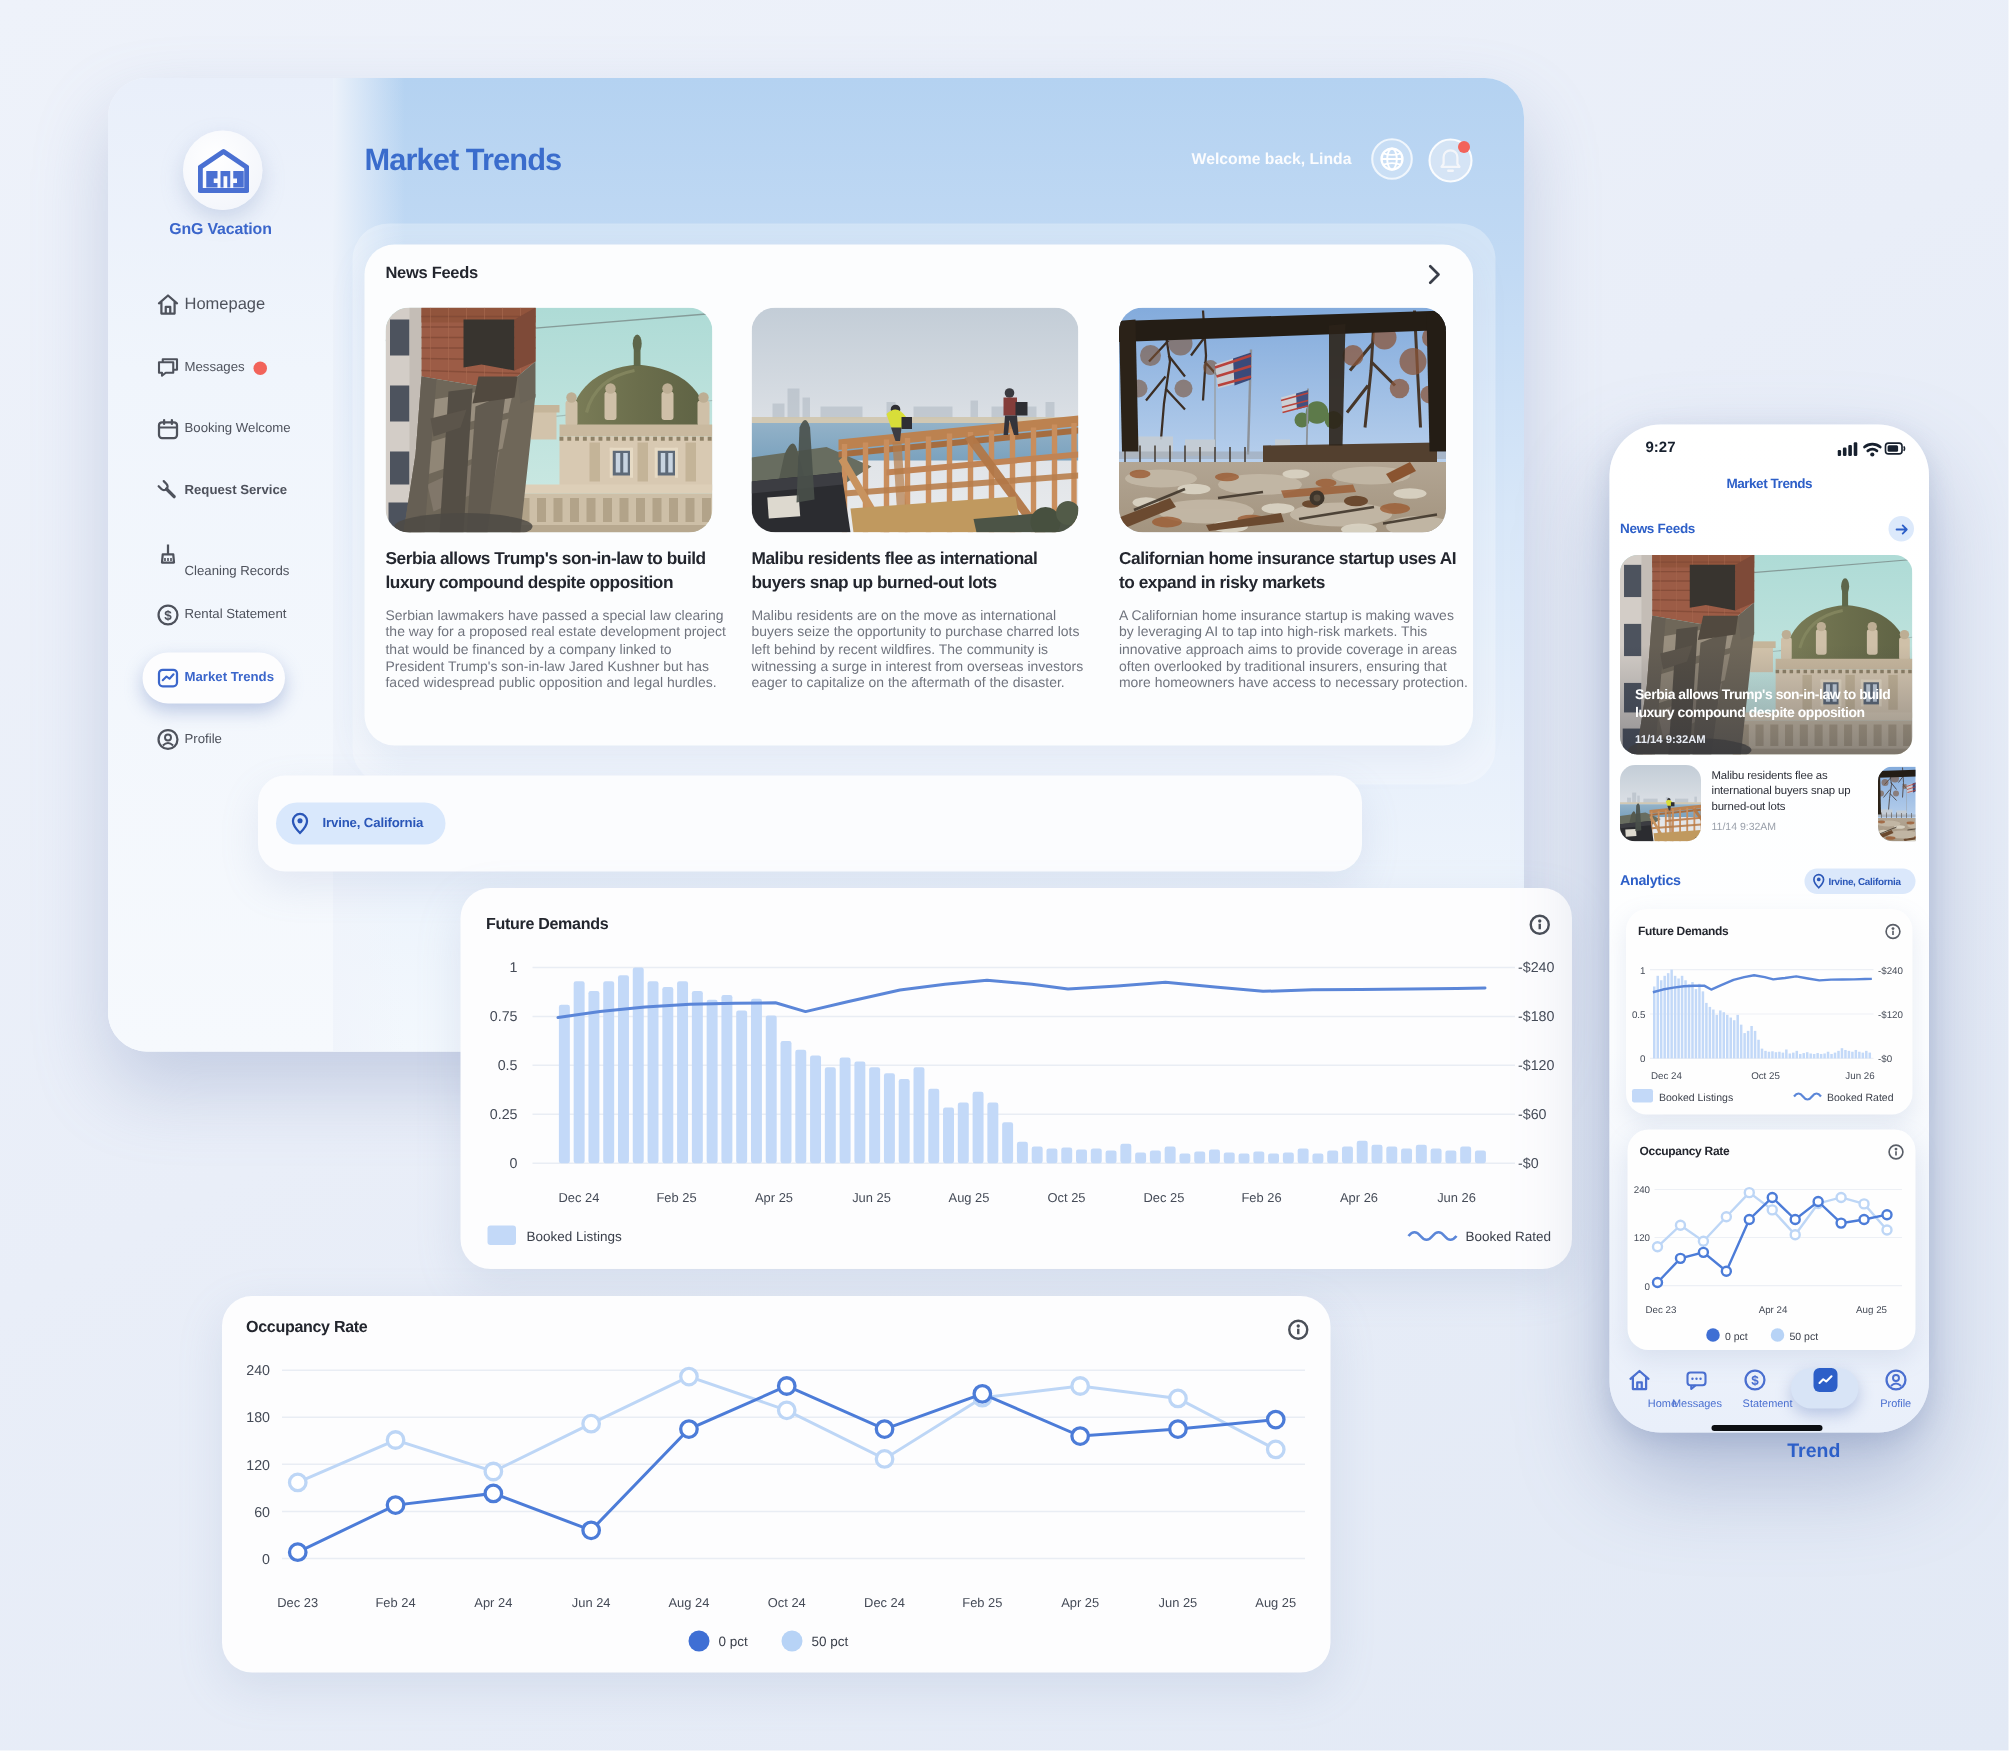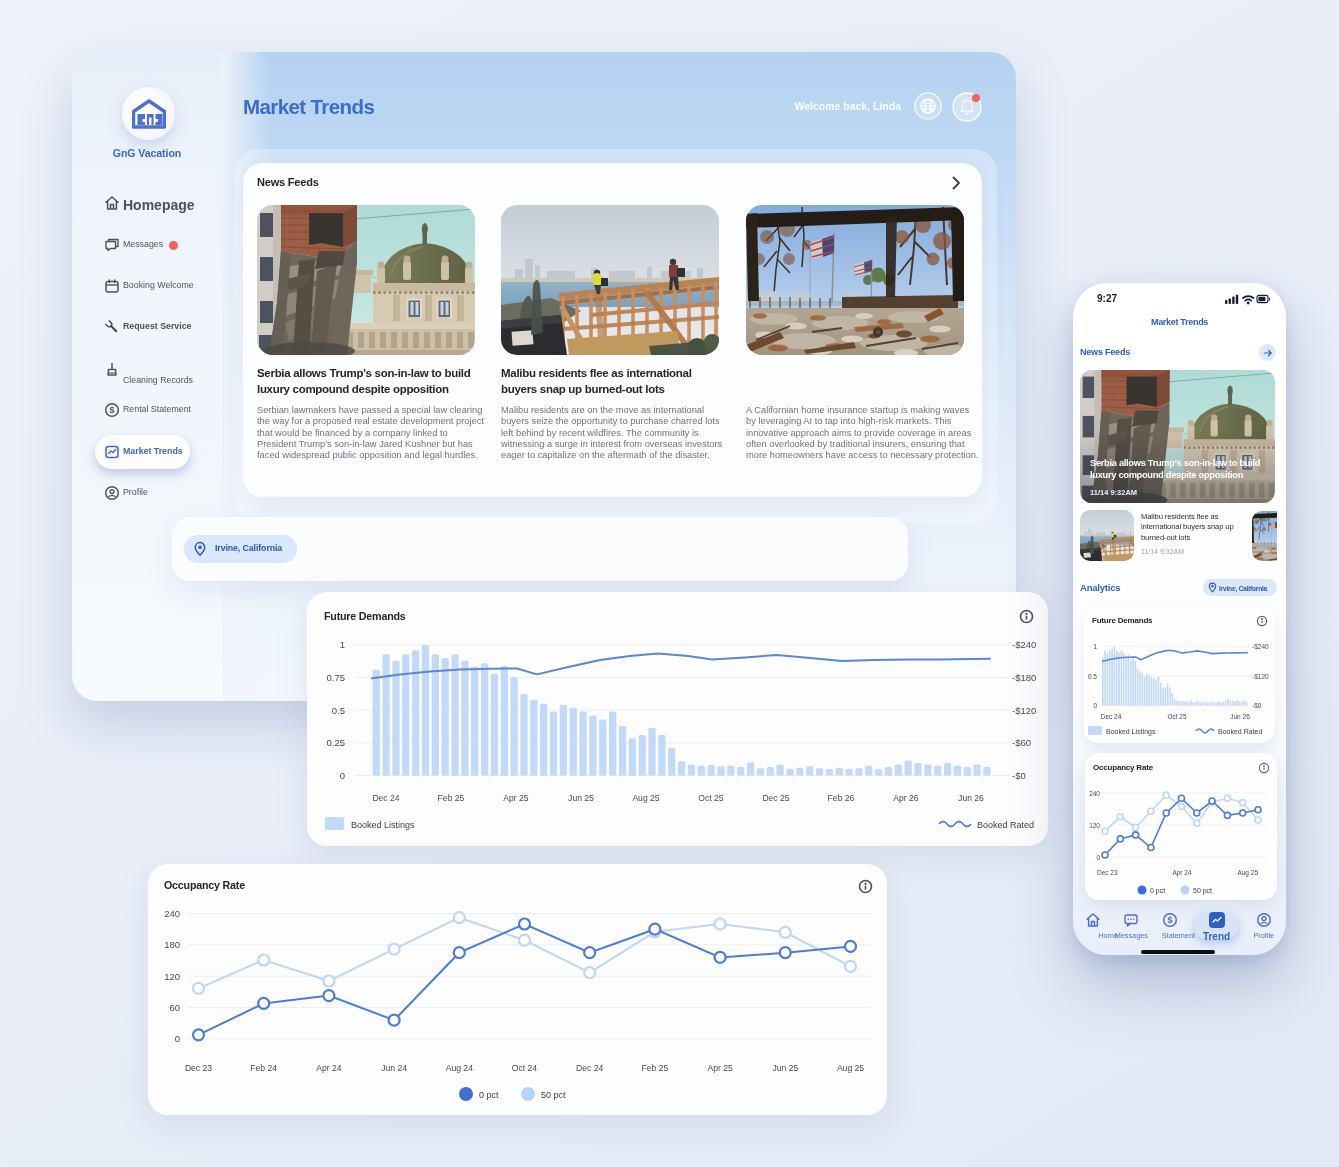--- a/index.html
+++ b/index.html
@@ -18,21 +18,21 @@
 <g fill="#4a70d2">
 <path d="M5.5 15 L13 15 L13 20 L10.5 20 L10.5 23 L13 23 L13 26 L5.5 26 Z"></path>
 <path d="M15 15 L21.5 15 L21.5 26 L19.5 26 L19.5 18.5 L17 18.5 L17 26 L15 26 Z"></path>
 <path d="M23.5 15 L30.5 15 L30.5 26 L23.5 26 L23.5 23 L26 23 L26 20 L23.5 20 Z"></path>
 </g>
 </svg>
     <div class="abs" style="left:0;top:95px;width:150px;text-align:center;font-size:10.6px;font-weight:bold;color:#3b66cb;letter-spacing:-0.1px">GnG Vacation</div>
     <div class="abs" style="left:31px;top:142px"><svg width="18" height="18" viewBox="0 0 18 18">
         <path d="M3 8.2 L9 3 L15 8.2 M4.6 7 L4.6 15 L13.4 15 L13.4 7 M7.5 15 L7.5 10.5 L10.5 10.5 L10.5 15" fill="none" stroke="#4e525c" stroke-width="1.5" stroke-linecap="round" stroke-linejoin="round"></path>
       </svg></div>
-    <div class="abs" style="left:51px;top:145px;font-size:14px;font-weight:bold;color:#4e525c;white-space:nowrap">Homepage</div>
+    <div class="abs" style="left:51px;top:145px;font-size:11px;font-weight:normal;color:#4e525c;white-space:nowrap">Homepage</div>
     <div class="abs" style="left:31px;top:184px"><svg width="18" height="18" viewBox="0 0 18 18">
         <path d="M5.5 5.5 L5.5 3.5 L15 3.5 L15 10.5 L12.5 10.5 M12.5 5.5 L3 5.5 L3 12.5 L5 12.5 L5 14.5 L7.5 12.5 L12.5 12.5 Z" fill="none" stroke="#4e525c" stroke-width="1.4" stroke-linejoin="round"></path>
       </svg></div>
     <div class="abs" style="left:51px;top:187px;font-size:8.8px;font-weight:normal;color:#4e525c;white-space:nowrap">Messages</div>
     <div class="abs" style="left:97px;top:188.5px;width:9px;height:9px;border-radius:50%;background:#f2635a"></div>
     <div class="abs" style="left:31px;top:225px"><svg width="18" height="18" viewBox="0 0 18 18">
         <rect x="3" y="4.5" width="12" height="10.5" rx="2" fill="none" stroke="#4e525c" stroke-width="1.5"></rect>
         <line x1="3" y1="8" x2="15" y2="8" stroke="#4e525c" stroke-width="1.4"></line>
         <line x1="6.4" y1="3" x2="6.4" y2="5.6" stroke="#4e525c" stroke-width="1.5" stroke-linecap="round"></line>
         <line x1="11.6" y1="3" x2="11.6" y2="5.6" stroke="#4e525c" stroke-width="1.5" stroke-linecap="round"></line>
@@ -417,20 +417,21 @@
 <path d="M0 9 L218 2 L218 15 L0 23 Z" fill="#241d15"></path>
 <path d="M0 9 L11 8 L13 96 L2 96 Z" fill="#2b2218"></path>
 <path d="M140 12 L151 11 L149 92 L140 92 Z" fill="#2b2218" opacity="0.9"></path>
 <path d="M205 4 L218 3 L218 96 L207 96 Z" fill="#241d15"></path>
 </svg>
       </div>
       <div class="abs" style="left:14px;top:202px;font-size:11.5px;line-height:16px;font-weight:bold;color:#23262e;letter-spacing:-0.3px;white-space:nowrap">Serbia allows Trump's son-in-law to build<br>luxury compound despite opposition</div>
       <div class="abs" style="left:14px;top:242px;font-size:9.3px;line-height:11.3px;color:#70747e;white-space:nowrap">Serbian lawmakers have passed a special law clearing<br>the way for a proposed real estate development project<br>that would be financed by a company linked to<br>President Trump's son-in-law Jared Kushner but has<br>faced widespread public opposition and legal hurdles.</div>
       <div class="abs" style="left:258px;top:202px;font-size:11.5px;line-height:16px;font-weight:bold;color:#23262e;letter-spacing:-0.3px;white-space:nowrap">Malibu residents flee as international<br>buyers snap up burned-out lots</div>
       <div class="abs" style="left:258px;top:242px;font-size:9.3px;line-height:11.3px;color:#70747e;white-space:nowrap">Malibu residents are on the move as international<br>buyers seize the opportunity to purchase charred lots<br>left behind by recent wildfires. The community is<br>witnessing a surge in interest from overseas investors<br>eager to capitalize on the aftermath of the disaster.</div>
+      <div class="abs" style="left:503px;top:202px;font-size:11.5px;line-height:16px;font-weight:bold;color:#23262e;letter-spacing:-0.3px;white-space:nowrap">Californian home insurance startup uses AI<br>to expand in risky markets</div>
       <div class="abs" style="left:503px;top:242px;font-size:9.3px;line-height:11.3px;color:#70747e;white-space:nowrap">A Californian home insurance startup is making waves<br>by leveraging AI to tap into high-risk markets. This<br>innovative approach aims to provide coverage in areas<br>often overlooked by traditional insurers, ensuring that<br>more homeowners have access to necessary protection.</div>
     </div>
   </div>
 <div class="abs" style="left:172px;top:517px;width:736px;height:64px;border-radius:18px;background:#fbfcfe;box-shadow:0 10px 26px rgba(130,150,190,0.16)">
     <div class="abs" style="left:12px;top:18px;width:113px;height:28px;border-radius:14px;background:#d9e8fc"></div>
     <svg class="abs" style="left:20px;top:24px" width="16" height="16" viewBox="0 0 16 16">
 <path d="M8 1.6 a4.7 4.7 0 0 1 4.7 4.7 c0 3.4 -4.7 8 -4.7 8 s-4.7 -4.6 -4.7 -8 A4.7 4.7 0 0 1 8 1.6 Z" fill="none" stroke="#2a56b8" stroke-width="1.5"></path>
 <circle cx="8" cy="6.2" r="1.7" fill="#2a56b8"></circle>
 </svg>
     <div class="abs" style="left:43px;top:26px;font-size:8.8px;font-weight:bold;color:#2a56b8;letter-spacing:-0.1px">Irvine, California</div>
@@ -1116,20 +1117,20 @@
     <div class="abs" style="left:88px;top:628px"><svg width="18" height="18" viewBox="0 0 18 18">
         <circle cx="9" cy="9" r="6.3" fill="none" stroke="#4a6fd0" stroke-width="1.5"></circle>
         <text x="9" y="12.3" text-anchor="middle" font-size="9" font-weight="bold" fill="#4a6fd0" font-family="Liberation Sans">$</text>
       </svg></div>
     <div class="abs" style="left:72px;top:648px;width:50px;text-align:right;font-size:7.3px;font-weight:normal;color:#4a6fd0">Statement</div>
     <div class="abs" style="left:135.5px;top:629px;width:16px;height:16px;border-radius:4px;background:#2d5fc8"></div>
     <svg class="abs" style="left:137.5px;top:631px" width="12" height="12" viewBox="0 0 12 12">
       <path d="M2 8 L4.5 5.5 L6.5 7 L10 3.5" fill="none" stroke="#fff" stroke-width="1.4" stroke-linecap="round" stroke-linejoin="round"></path>
       <rect x="1.5" y="1.5" width="9" height="9" rx="1.5" fill="none" stroke="#fff" stroke-width="0"></rect>
     </svg>
-    <div class="abs" style="left:118.5px;top:648px;width:50px;text-align:center;font-size:10px;font-weight:bold;color:#2d5fc8">Trend</div>
+    <div class="abs" style="left:118.5px;top:676px;width:50px;text-align:left;font-size:13px;font-weight:bold;color:#2d5fc8">Trend</div>
     <div class="abs" style="left:181.8px;top:628px"><svg width="18" height="18" viewBox="0 0 18 18">
         <circle cx="9" cy="9" r="6.3" fill="none" stroke="#4a6fd0" stroke-width="1.5"></circle>
         <circle cx="9" cy="7.6" r="2" fill="none" stroke="#4a6fd0" stroke-width="1.3"></circle>
         <path d="M5.6 13 Q9 9.8 12.4 13" fill="none" stroke="#4a6fd0" stroke-width="1.3"></path>
       </svg></div>
     <div class="abs" style="left:165.8px;top:648px;width:50px;text-align:center;font-size:7.3px;font-weight:normal;color:#4a6fd0">Profile</div>
     <div class="abs" style="left:68px;top:667px;width:74px;height:4px;border-radius:2px;background:#0c0e12"></div>
   </div>
 </body></html>

